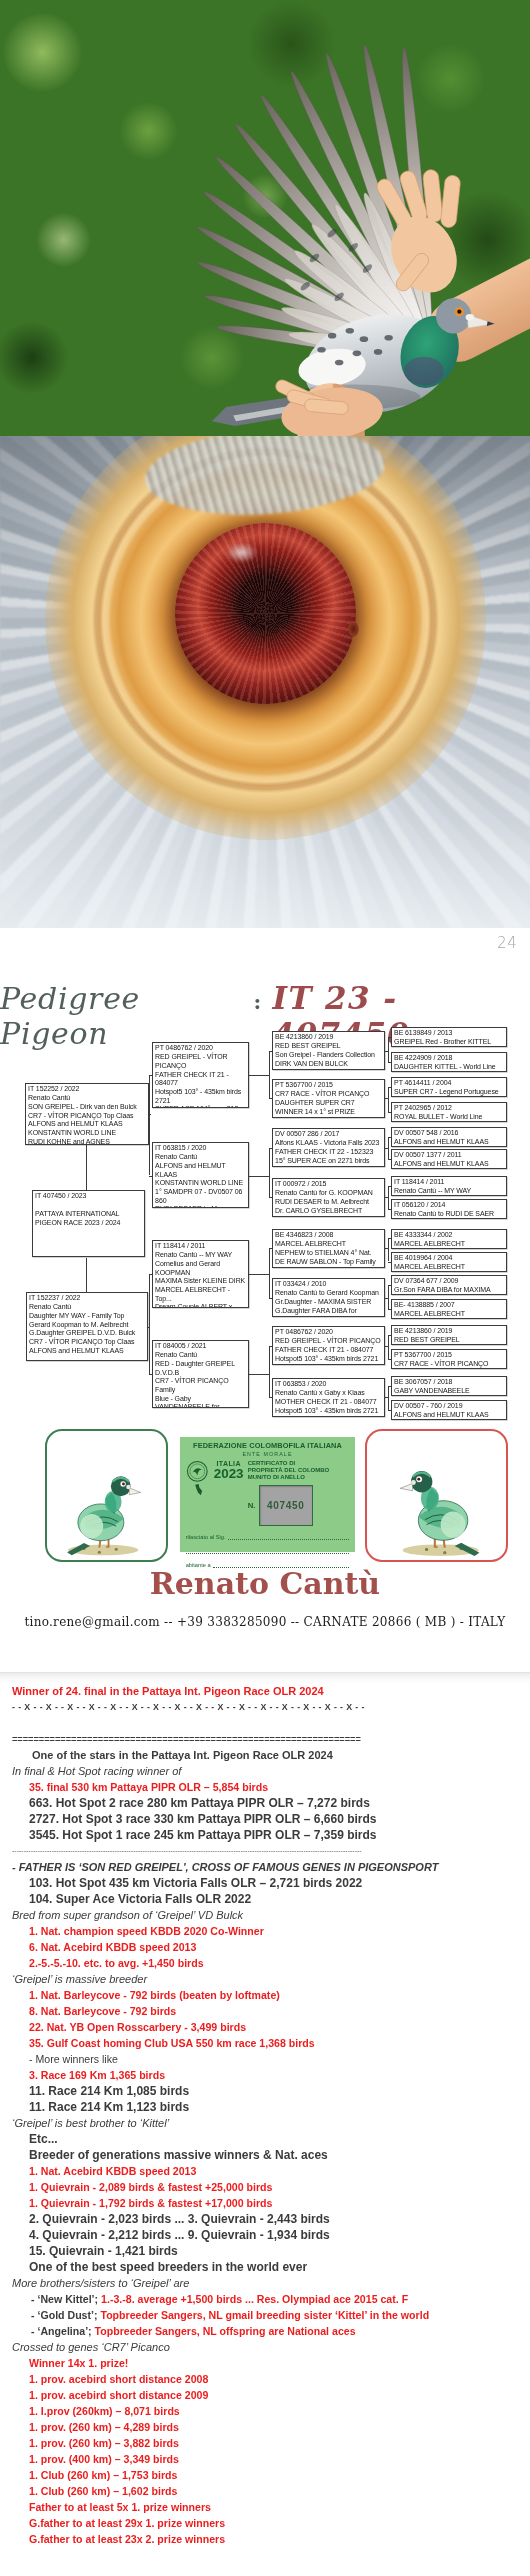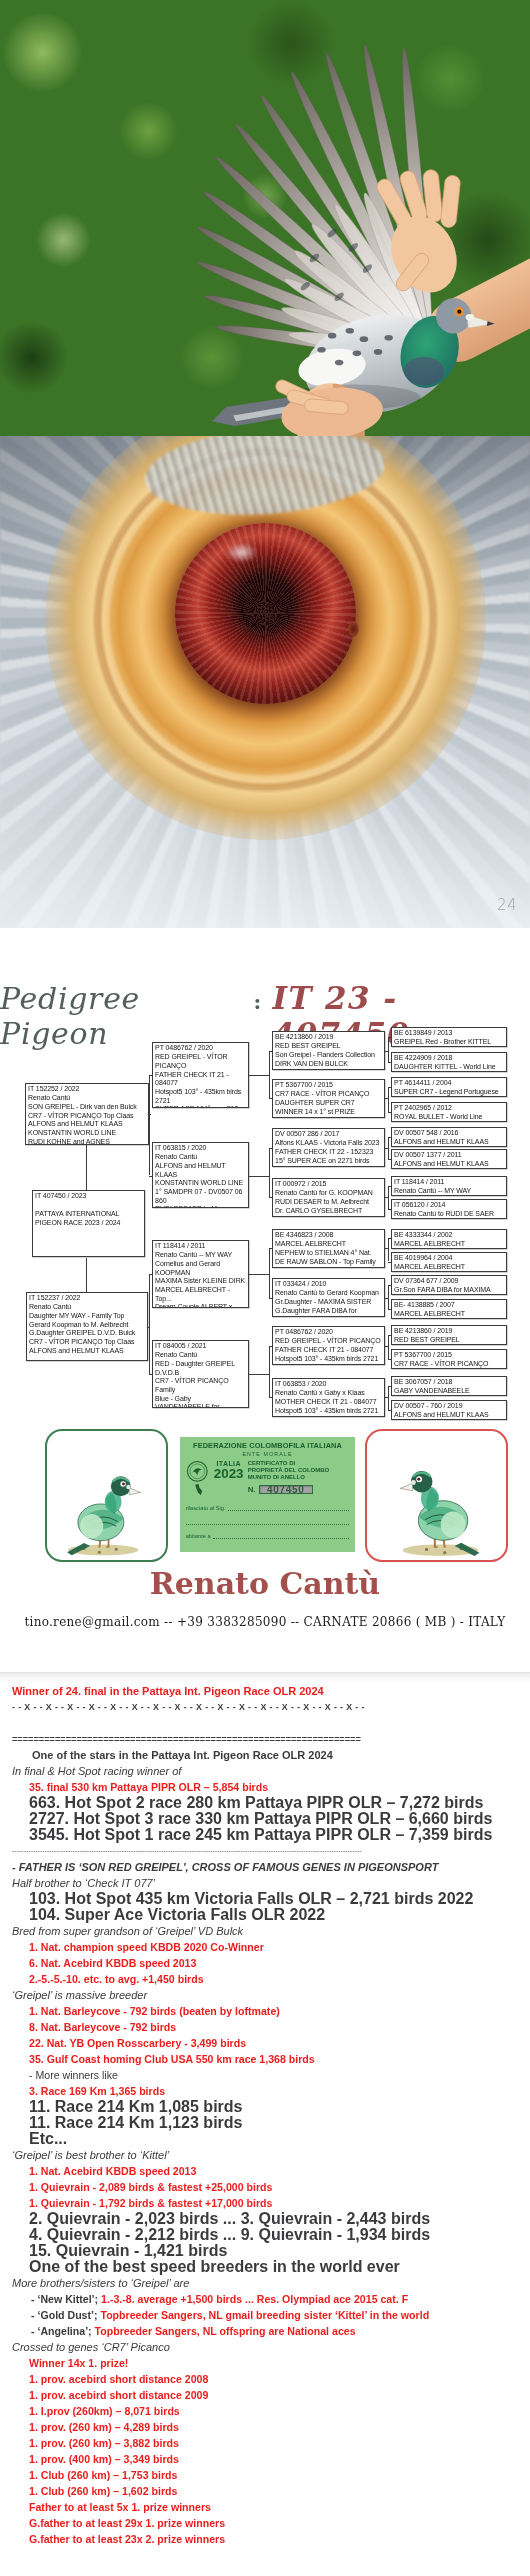--- a/index.html
+++ b/index.html
@@ -45,21 +45,21 @@
     box-shadow:0 0 21px 4.2px rgba(60,10,5,.45);}
   .photo2 .glint{position:absolute;left:225px;top:106px;width:33px;height:21px;border-radius:50%;
     background:radial-gradient(rgba(255,255,255,.75), rgba(255,255,255,0) 70%);filter:blur(1.4px);}
   .photo2 .brow{position:absolute;left:145px;top:-7px;width:240px;height:85px;border-radius:50%;
     background:repeating-linear-gradient(78deg, rgba(225,230,235,.9) 0 2.8px, rgba(140,150,158,.8) 2.8px 5.7px, rgba(190,197,203,.85) 5.7px 9.2px);
     filter:blur(1.4px);opacity:.9;transform:rotate(-4deg);}
   .photo2 .spot{position:absolute;left:348px;top:185px;width:11.3px;height:15.6px;border-radius:50%;
     background:radial-gradient(#5e1a10,#8d3a20 60%, rgba(0,0,0,0) 75%);filter:blur(0.7px);}
 
   
-  .pageno{position:absolute;top:896px;left:497px;font:300 15px "DejaVu Sans",sans-serif;color:#9fa6ab;letter-spacing:0.7px;}
+  .pageno{position:absolute;top:934px;left:497px;font:300 15px "DejaVu Sans",sans-serif;color:#9fa6ab;letter-spacing:0.7px;}
   .title-row{position:absolute;top:980px;left:0;width:530px;display:flex;justify-content:center;align-items:baseline;gap:11.3px;}
   .title-main{font-family:"DejaVu Serif",serif;font-style:italic;font-size:30px;color:#53605a;letter-spacing:0.7px;}
   .title-colon{font-family:"DejaVu Serif",serif;font-weight:bold;font-size:21px;color:#53605a;}
   .title-ring{font-family:"DejaVu Serif",serif;font-weight:bold;font-style:italic;font-size:31px;color:#9d4b4c;letter-spacing:1.4px;}
 
   
   .pbox{position:absolute;background:#fff;border:1.1px solid #3b3b3b;box-shadow:0.7px 0.7px 0 rgba(120,120,120,.45);
     padding:1.4px 2.1px;box-sizing:border-box;font:7px/8.7px "Liberation Sans",sans-serif;letter-spacing:-0.1px;
     color:#161616;white-space:pre-line;overflow:hidden;}
   .pline{position:absolute;background:#3b3b3b;}
@@ -77,21 +77,21 @@
   .cert-ente{font-size:5.3px;text-align:center;letter-spacing:1.1px;margin-top:0.7px;}
   .cert-mid{display:flex;margin-top:2.8px;gap:3.5px;}
   .cert-embcol{width:24px;display:flex;flex-direction:column;align-items:center;gap:2.1px;}
   .cert-itcol{display:flex;flex-direction:column;align-items:center;width:31px;}
   .cert-italia{font-weight:bold;font-size:7px;letter-spacing:0.4px;}
   .cert-year{font-weight:bold;font-size:13.4px;line-height:13.4px;}
   .cert-txtcol{flex:1;font-weight:bold;font-size:6px;line-height:7.4px;}
   .cert-ringrow{display:flex;align-items:center;gap:3.5px;margin-top:2.8px;}
   .cert-nlabel{font-weight:bold;font-size:7.8px;}
   .cert-window{background:#a3a3a3;border:0.7px solid #2f6b3f;box-shadow:inset 0.7px 0.7px 1.4px rgba(0,0,0,.25);
-    padding:0 7px;font-size:10px;font-weight:bold;color:#2f5d3a;letter-spacing:0.7px;}
+    padding:16px 7px;font-size:10px;font-weight:bold;color:#2f5d3a;letter-spacing:0.7px;}
   .cert-line{font-size:5.7px;margin-top:6.4px;display:flex;align-items:flex-end;gap:2.8px;}
   .cert-dots{flex:1;border-bottom:0.7px dotted #2f6b3f;height:6.4px;}
   .cert-dots.full{margin-top:7px;}
 
   
   .owner{position:absolute;top:1569px;left:0;width:530px;text-align:center;
     font-family:"DejaVu Serif",serif;font-weight:bold;font-size:30px;line-height:1;color:#a3504c;}
   .contact{position:absolute;top:1615px;left:0;width:530px;text-align:center;
     font-family:"DejaVu Serif",serif;font-size:12px;color:#1d1d1d;letter-spacing:0.3px;}
 
@@ -101,21 +101,21 @@
   .notes{position:absolute;top:1683px;left:12px;width:506px;}
   .nl{min-height:16px;line-height:16px;font-family:"Liberation Sans",sans-serif;}
   .nl.h1red{color:#ed1d1d;font-weight:bold;font-size:11px;}
   .nl.xsep{color:#3b3b3d;font-weight:bold;font-size:8.8px;letter-spacing:0.4px;}
   .nl.eqsep{color:#3b3b3d;font-weight:bold;font-size:9.2px;}
   .nl.dashsep{color:#55555a;font-size:7px;white-space:nowrap;overflow:hidden;width:396px;}
   .nl.leadb{color:#3b3b3d;font-weight:bold;font-size:11px;margin-left:20px;}
   .nl.leadbi{color:#3b3b3d;font-weight:bold;font-style:italic;font-size:11px;}
   .nl.leadi{color:#3b3b3d;font-style:italic;font-size:11px;}
   .nl.red{color:#ed1d1d;font-weight:bold;font-size:10.6px;padding-left:17px;}
-  .nl.dark{color:#3b3b3d;font-weight:bold;font-size:16px;padding-left:17px;}
+  .nl.dark{color:#3b3b3d;font-weight:bold;font-size:12px;padding-left:17px;}
   .nl.plain{color:#3b3b3d;font-size:10.6px;padding-left:17px;}
   .nl.mix{font-weight:bold;font-size:10.6px;padding-left:19px;}
   .nl.mix .pfx{color:#3b3b3d;}
   .nl.mix .rst{color:#ed1d1d;}
   .nl.blank{height:16px;}
 </style>
 </head>
 <body>
 
 <div id="page">
@@ -508,38 +508,38 @@
       <div class="nl blank"></div>
       <div class="nl eqsep">=================================================================</div>
       <div class="nl leadb">One of the stars in the Pattaya Int. Pigeon Race OLR 2024</div>
       <div class="nl leadi">In final &amp; Hot Spot racing winner of</div>
       <div class="nl red">35. final 530 km Pattaya PIPR OLR – 5,854 birds</div>
       <div class="nl dark">663. Hot Spot 2 race 280 km Pattaya PIPR OLR – 7,272 birds</div>
       <div class="nl dark">2727. Hot Spot 3 race 330 km Pattaya PIPR OLR – 6,660 birds</div>
       <div class="nl dark">3545. Hot Spot 1 race 245 km Pattaya PIPR OLR – 7,359 birds</div>
       <div class="nl dashsep">------------------------------------------------------------------------------------------------------------------------------------------------------</div>
       <div class="nl leadbi">- FATHER IS ‘SON RED GREIPEL', CROSS OF FAMOUS GENES IN PIGEONSPORT</div>
-      <div class="nl leadi">Half brother to ‘Check IT 077’</div>
       <div class="nl dark">103. Hot Spot 435 km Victoria Falls OLR – 2,721 birds 2022</div>
       <div class="nl dark">104. Super Ace Victoria Falls OLR 2022</div>
       <div class="nl leadi">Bred from super grandson of ‘Greipel’ VD Bulck</div>
       <div class="nl red">1. Nat. champion speed KBDB 2020 Co-Winner</div>
       <div class="nl red">6. Nat. Acebird KBDB speed 2013</div>
       <div class="nl red">2.-5.-5.-10. etc. to avg. +1,450 birds</div>
       <div class="nl leadi">‘Greipel’ is massive breeder</div>
       <div class="nl red">1. Nat. Barleycove - 792 birds (beaten by loftmate)</div>
       <div class="nl red">8. Nat. Barleycove - 792 birds</div>
       <div class="nl red">22. Nat. YB Open Rosscarbery - 3,499 birds</div>
       <div class="nl red">35. Gulf Coast homing Club USA 550 km race 1,368 birds</div>
       <div class="nl plain">- More winners like</div>
       <div class="nl red">3. Race 169 Km 1,365 birds</div>
       <div class="nl dark">11. Race 214 Km 1,085 birds</div>
       <div class="nl dark">11. Race 214 Km 1,123 birds</div>
+      <div class="nl leadi">‘Greipel’ is best brother to ‘Kittel’</div>
       <div class="nl dark">Etc...</div>
-      <div class="nl leadi">‘Greipel’ is best brother to ‘Kittel’</div>
+      <div class="nl dark">Breeder of generations massive winners &amp; Nat. aces</div>
       <div class="nl red">1. Nat. Acebird KBDB speed 2013</div>
       <div class="nl red">1. Quievrain - 2,089 birds &amp; fastest +25,000 birds</div>
       <div class="nl red">1. Quievrain - 1,792 birds &amp; fastest +17,000 birds</div>
       <div class="nl dark">2. Quievrain - 2,023 birds ... 3. Quievrain - 2,443 birds</div>
       <div class="nl dark">4. Quievrain - 2,212 birds ... 9. Quievrain - 1,934 birds</div>
       <div class="nl dark">15. Quievrain - 1,421 birds</div>
       <div class="nl dark">One of the best speed breeders in the world ever</div>
       <div class="nl leadi">More brothers/sisters to ‘Greipel’ are</div>
       <div class="nl mix"><span class="pfx">- ‘New Kittel’; </span><span class="rst">1.-3.-8. average +1,500 birds ... Res. Olympiad ace 2015 cat. F</span></div>
       <div class="nl mix"><span class="pfx">- ‘Gold Dust’; </span><span class="rst">Topbreeder Sangers, NL gmail breeding sister ‘Kittel’ in the world</span></div>

